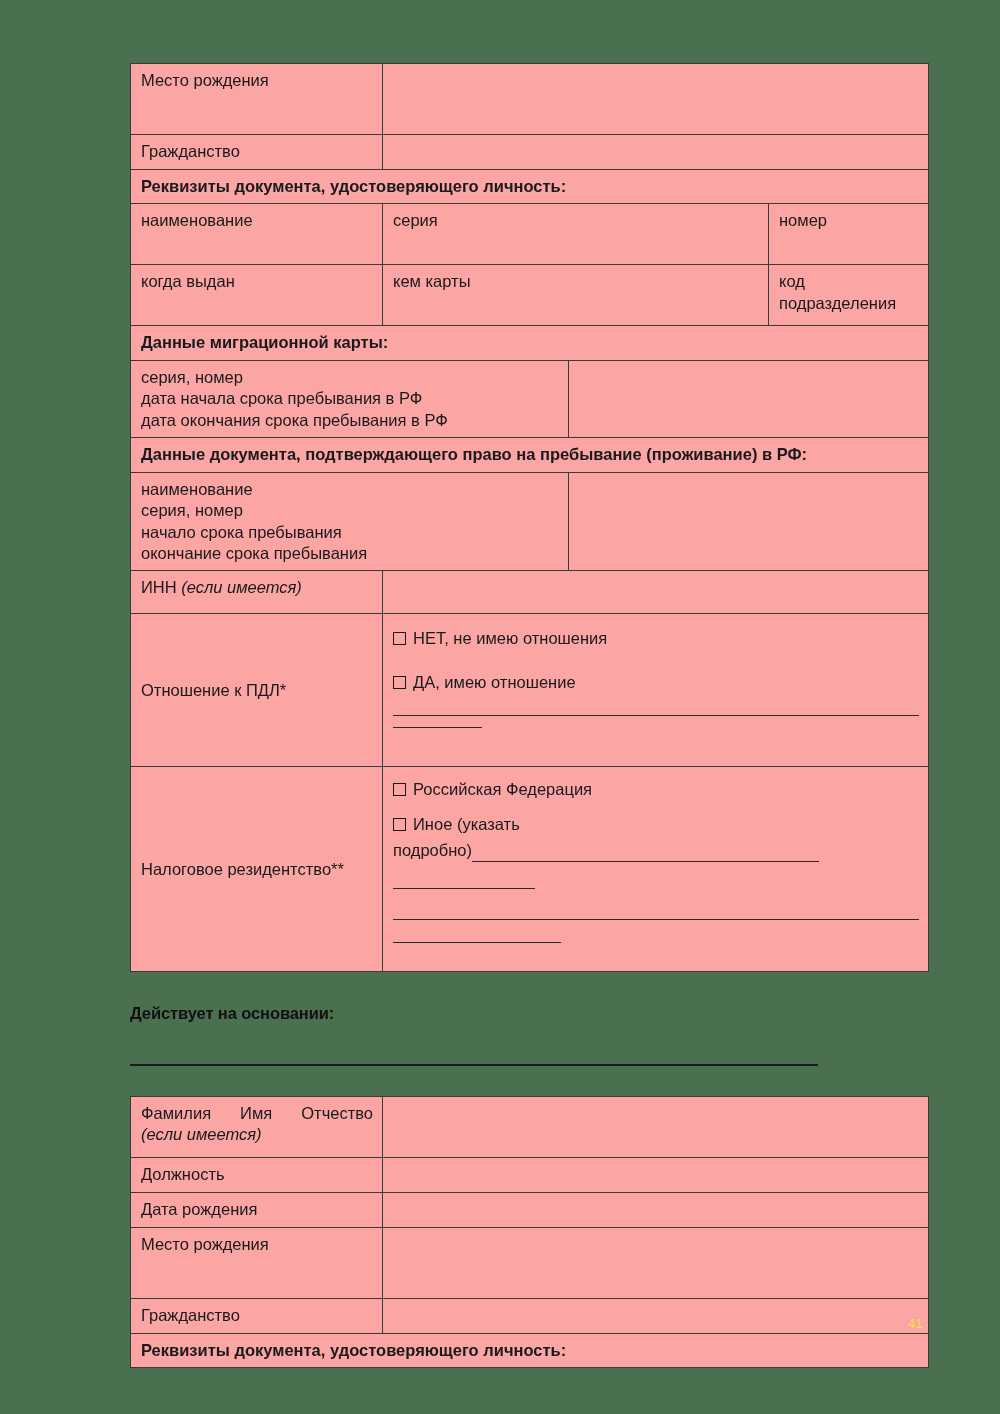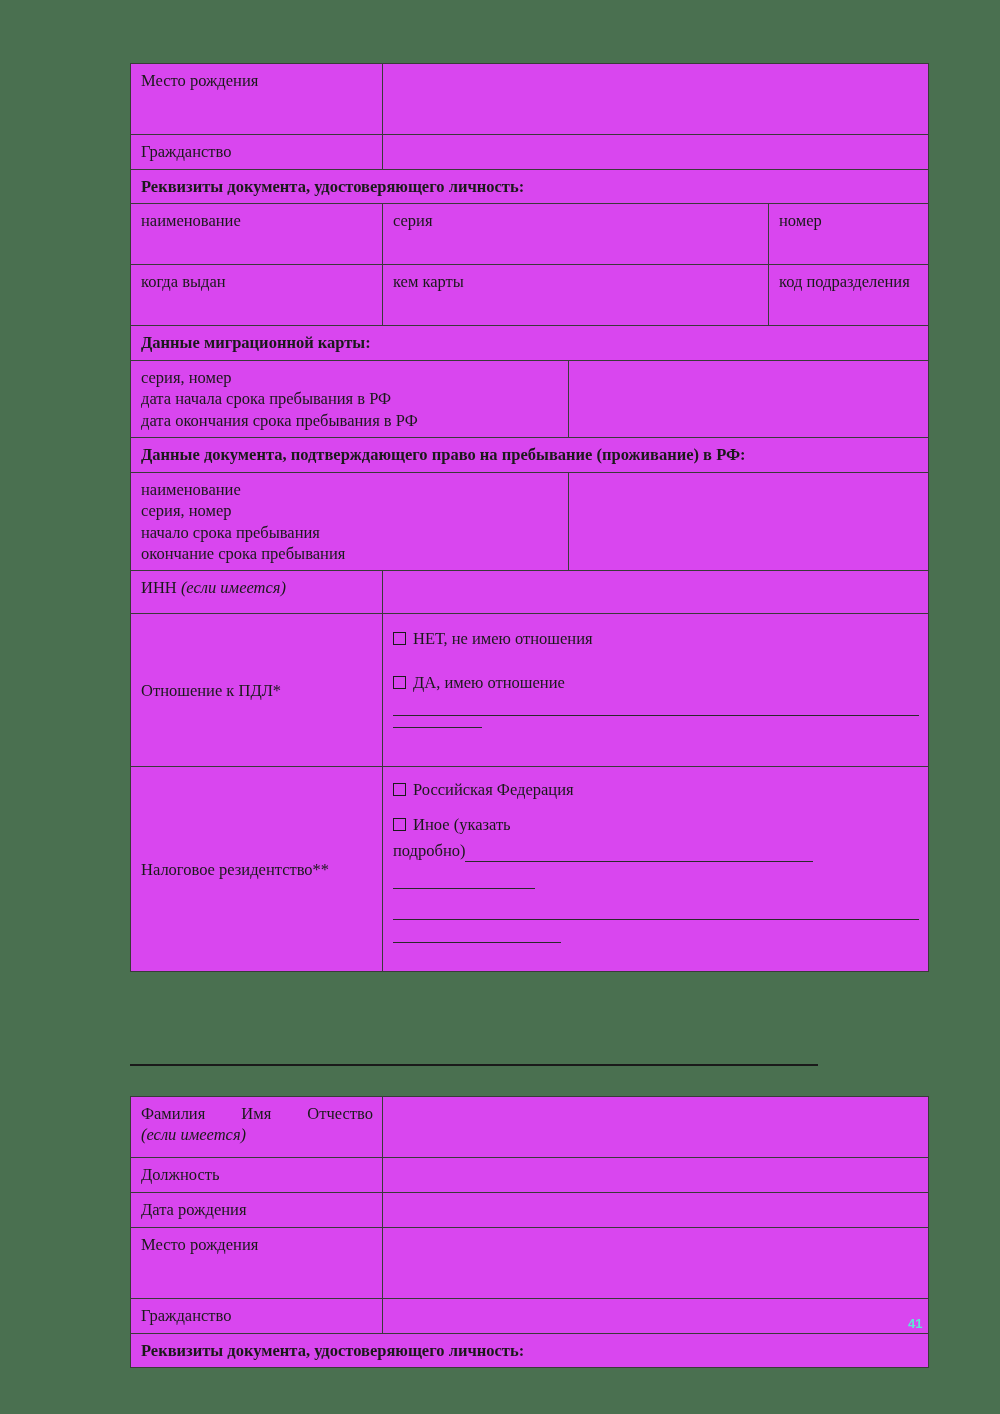--- a/index.html
+++ b/index.html
@@ -29,22 +29,21 @@
     table-layout: fixed;
     background: #f4f4f4;
     font-size: 16.5px;
     color: #1a1a1a;
   }
   .form-table td {
     border: 1.6px solid #3a3a3a;
     padding: 6px 9px 6px 10px;
     vertical-align: top;
     line-height: 1.30;
-    background: #d946ef;
-    font-family: Liberation Serif, serif;
+    background: #fca5a5;
   }
   .form-table td.blank { padding: 0; }
   .bold { font-weight: bold; }
   .ital { font-style: italic; }
 
   
   #table-personal {
     left: 130px;
     top: 63px;
     width: 798px;
@@ -119,22 +118,22 @@
     border-bottom: 2px solid #1a1a1a;
     height: 0;
   }
 
   
   #page-number {
     position: absolute;
     left: 908px;
     top: 1316px;
     font-size: 13px;
-    font-weight: bold;
-    color: #5eead4;
+    font-weight: normal;
+    color: #fde047;
   }
 </style>
 </head>
 <body>
 
 <div class="page">
 
   <table class="form-table" id="table-personal">
     <colgroup>
       <col style="width:252px">
@@ -222,20 +221,21 @@
           <span class="opt" style="margin-bottom:0"><span>подробно)</span><span class="inline-rule"></span></span>
           <span class="rule med" style="margin-top:26px"></span>
           <span class="rule long" style="margin-top:30px"></span>
           <span class="rule" style="width:32%; margin-top:22px"></span>
         </td>
       </tr>
     </tbody>
   </table>
 
   <div id="section-ten">
+    <div class="h-line">Действует на основании:</div>
   </div>
   <div id="basis-rule"></div>
 
   <table class="form-table" id="table-representative">
     <colgroup>
       <col style="width:252px">
       <col style="width:546px">
     </colgroup>
     <tbody>
 

